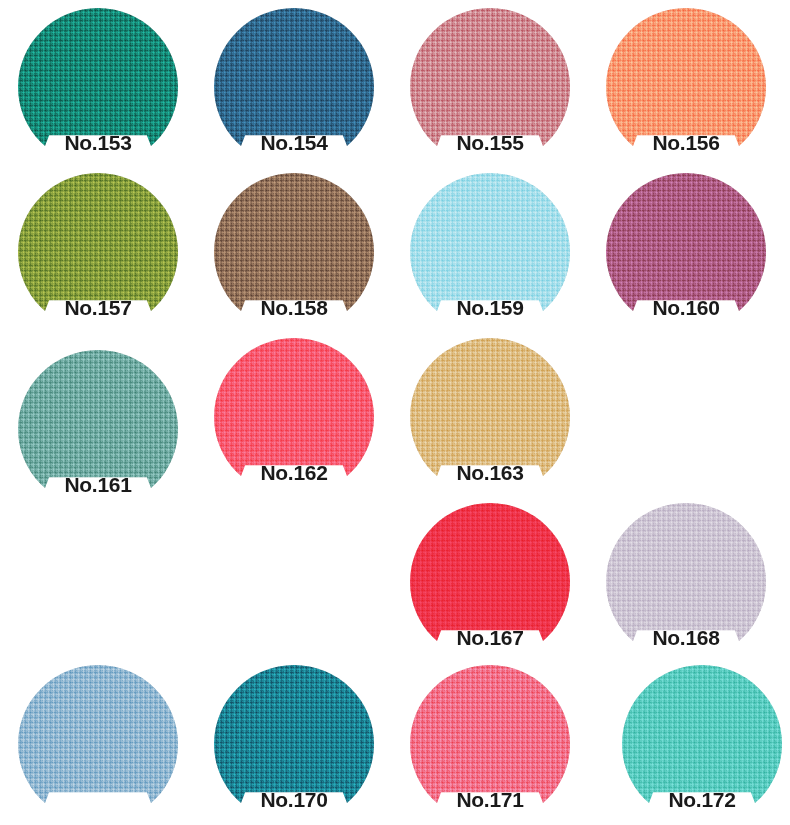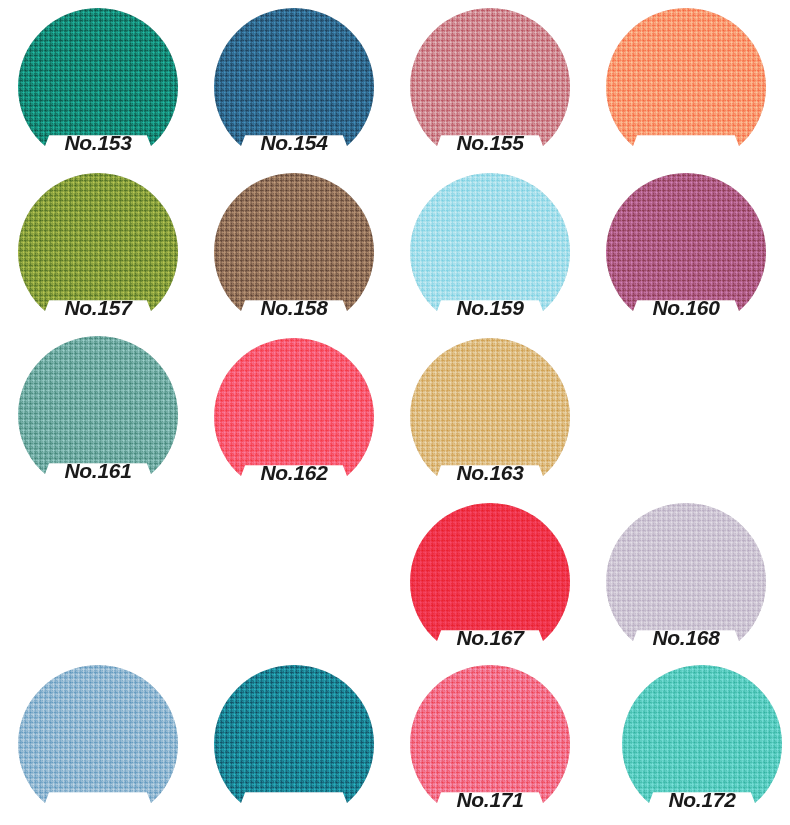--- a/index.html
+++ b/index.html
@@ -12,21 +12,20 @@
     width: 790px;
     height: 825px;
     font-family: "Liberation Sans", sans-serif;
     overflow: hidden;
   }
 
   #swatch-grid {
     position: relative;
     width: 790px;
     height: 825px;
-    font-style: italic;
   }
 
   .swatch {
     position: absolute;
     width: 160px;
     height: 158px;
   }
 
   
   .swatch-disc {
@@ -121,20 +120,21 @@
     <div class="swatch" style="left: 410px; top: 8px;">
       <div class="swatch-disc" style="background-color: rgb(204, 128, 137);">
         <div class="swatch-weave"></div>
       </div>
       <div class="swatch-label">No.155</div>
     </div>
     <div class="swatch" style="left: 606px; top: 8px;">
       <div class="swatch-disc" style="background-color: rgb(249, 146, 106);">
         <div class="swatch-weave"></div>
       </div>
+      <div class="swatch-label">No.156</div>
     </div>
     <div class="swatch" style="left: 18px; top: 173px;">
       <div class="swatch-disc" style="background-color: rgb(125, 150, 56);">
         <div class="swatch-weave"></div>
       </div>
       <div class="swatch-label">No.157</div>
     </div>
     <div class="swatch" style="left: 214px; top: 173px;">
       <div class="swatch-disc" style="background-color: rgb(138, 106, 84);">
         <div class="swatch-weave"></div>
@@ -146,21 +146,21 @@
         <div class="swatch-weave"></div>
       </div>
       <div class="swatch-label">No.159</div>
     </div>
     <div class="swatch" style="left: 606px; top: 173px;">
       <div class="swatch-disc" style="background-color: rgb(169, 87, 124);">
         <div class="swatch-weave"></div>
       </div>
       <div class="swatch-label">No.160</div>
     </div>
-    <div class="swatch" style="left: 18px; top: 336px;">
+    <div class="swatch" style="left: 18px; top: 350px;">
       <div class="swatch-disc" style="background-color: rgb(106, 166, 157);">
         <div class="swatch-weave"></div>
       </div>
       <div class="swatch-label">No.161</div>
     </div>
     <div class="swatch" style="left: 214px; top: 338px;">
       <div class="swatch-disc" style="background-color: rgb(248, 86, 107);">
         <div class="swatch-weave"></div>
       </div>
       <div class="swatch-label">No.162</div>
@@ -185,20 +185,21 @@
     </div>
     <div class="swatch" style="left: 18px; top: 665px;">
       <div class="swatch-disc" style="background-color: rgb(139, 180, 208);">
         <div class="swatch-weave"></div>
       </div>
     </div>
     <div class="swatch" style="left: 214px; top: 665px;">
       <div class="swatch-disc" style="background-color: rgb(27, 123, 141);">
         <div class="swatch-weave"></div>
       </div>
+      <div class="swatch-label">No.170</div>
     </div>
     <div class="swatch" style="left: 410px; top: 665px;">
       <div class="swatch-disc" style="background-color: rgb(242, 107, 131);">
         <div class="swatch-weave"></div>
       </div>
       <div class="swatch-label">No.171</div>
     </div>
     <div class="swatch" style="left: 622px; top: 665px;">
       <div class="swatch-disc" style="background-color: rgb(85, 201, 189);">
         <div class="swatch-weave"></div>

